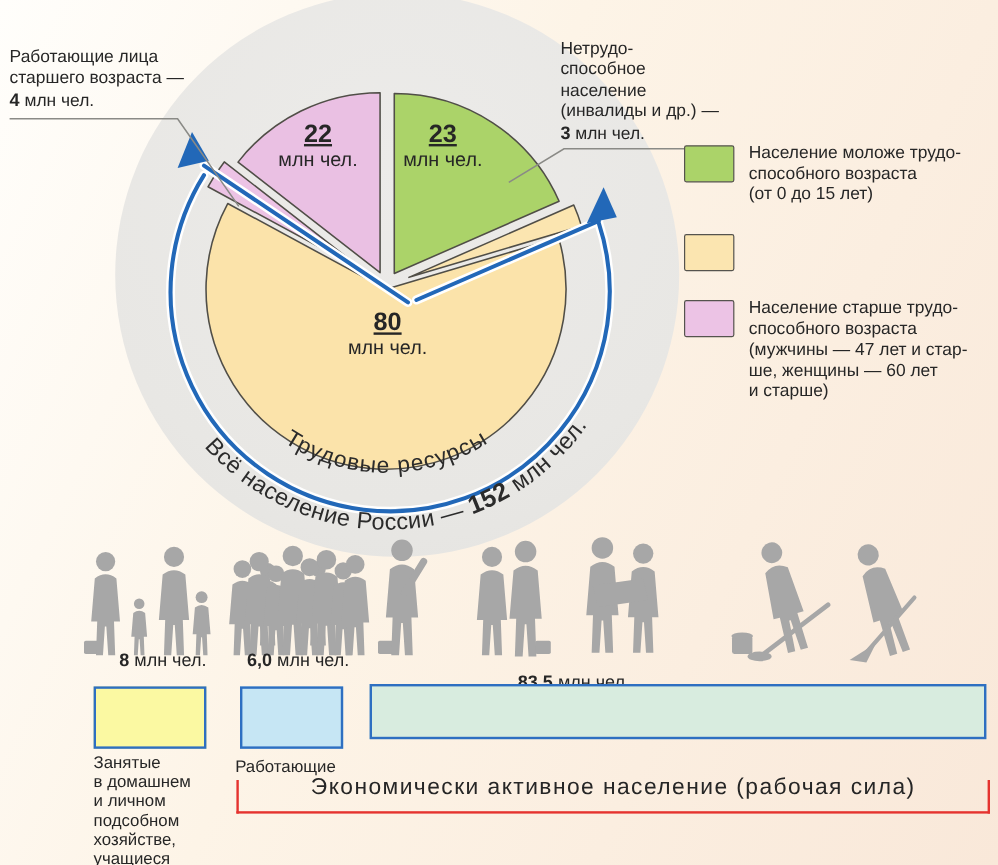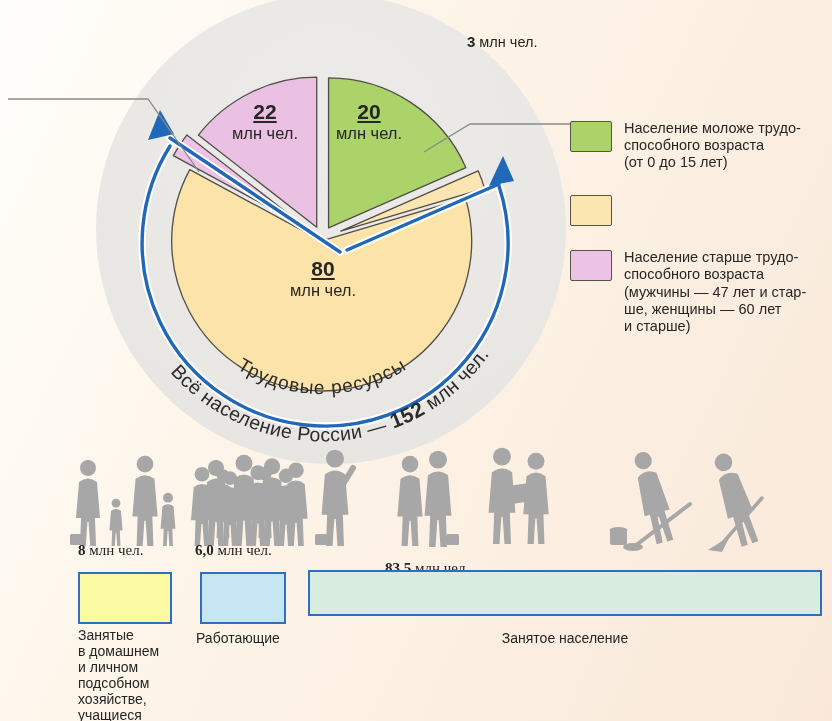--- a/index.html
+++ b/index.html
@@ -21,21 +21,21 @@
   .callout span{white-space:pre-line;}
   .callout .num{font-weight:700;font-size:15px;}
   .pie-label{position:absolute;width:90px;text-align:center;}
   .pie-label .num{font-size:21px;font-weight:700;line-height:1.08;text-decoration:underline;}
   .pie-label .unit{font-size:16.5px;line-height:1.1;}
   .legend{position:absolute;left:570px;top:121px;width:262px;display:flex;flex-direction:column;gap:24px;}
   .legend-item{display:flex;gap:12px;align-items:flex-start;}
   .swatch{flex:none;width:40px;height:29px;border:1.5px solid #55534e;border-radius:2px;}
   .legend-text{font-size:14.5px;line-height:1.18;white-space:pre-line;margin-top:-1px;}
   #people-svg{position:absolute;left:50px;top:442px;}
-  .bar-num{position:absolute;top:542px;font-size:15px;text-align:left;font-family:Liberation Serif, serif;}
+  .bar-num{position:absolute;top:542px;font-size:15px;text-align:right;}
   .bar-num .num{font-weight:700;}
   .bbox{position:absolute;border:2.2px solid;box-sizing:border-box;}
   .cap{position:absolute;font-size:14px;line-height:1.15;white-space:pre-line;}
   .cap-center{text-align:center;}
   .bracket{position:absolute;left:197px;top:650px;width:624px;height:26px;
     border-left:2.5px solid;border-right:2.5px solid;border-bottom:2.5px solid;}
   .bracket-label{position:absolute;left:0;right:0;top:-4px;text-align:center;
     font-size:19px;letter-spacing:1.2px;white-space:nowrap;}
 </style>
 </head>
@@ -74,31 +74,40 @@
     <polyline class="leader" points="579,124 470,124 424,152"></polyline>
 
     <text class="arc-text" id="arc-inner-text">
       <textPath href="#arc-inner-path" startOffset="50%" text-anchor="middle">Трудовые ресурсы</textPath>
     </text>
     <text class="arc-text" id="arc-outer-text">
       <textPath href="#arc-outer-path" startOffset="50%" text-anchor="middle"><tspan>Всё население России — </tspan><tspan class="tp-bold">152</tspan><tspan> млн чел.</tspan></textPath>
     </text>
   </svg>
 
+  <div class="callout" style="left:8px;top:40px;width:185px;">
+    <span>Работающие лица
+старшего возраста —
+</span><span class="num">4</span><span> млн чел.</span>
+  </div>
 
   <div class="callout" style="left:467px;top:33px;width:135px;">
-    <span class="num">3</span><span> млн чел.</span>
+    <span>Нетрудо-
+способное
+население
+(инвалиды и др.) —
+</span><span class="num">3</span><span> млн чел.</span>
   </div>
 
   <div class="pie-label" style="left:220px;top:101px;">
     <div class="num">22</div>
     <div class="unit">млн чел.</div>
   </div>
   <div class="pie-label" style="left:324px;top:101px;">
-    <div class="num">20</div>
+    <div class="num">23</div>
     <div class="unit">млн чел.</div>
   </div>
   <div class="pie-label" style="left:278px;top:258px;">
     <div class="num">80</div>
     <div class="unit">млн чел.</div>
   </div>
 
   <div class="legend">
     <div class="legend-item">
       <div class="swatch" style="background: rgb(171, 211, 105);"></div>
@@ -188,16 +197,18 @@
   <div class="bbox" style="left: 200px; top: 572px; width: 86px; height: 52px; background: rgb(198, 230, 244); border-color: rgb(46, 111, 193);"></div>
   <div class="bbox" style="left: 308px; top: 570px; width: 514px; height: 46px; background: rgb(216, 236, 223); border-color: rgb(46, 111, 193);"></div>
 
   <div class="cap" style="left:78px;top:627px;width:125px;">Занятые
 в домашнем
 и личном
 подсобном
 хозяйстве,
 учащиеся</div>
   <div class="cap" style="left:196px;top:630px;width:110px;">Работающие</div>
-  <div class="cap cap-center" style="left:308px;top:630px;width:514px;">Занятое население</div>
-
+
+  <div class="bracket" style="border-color: rgb(229, 51, 47);">
+    <div class="bracket-label">Экономически активное население (рабочая сила)</div>
+  </div>
 
 </div>
 
 </body></html>

